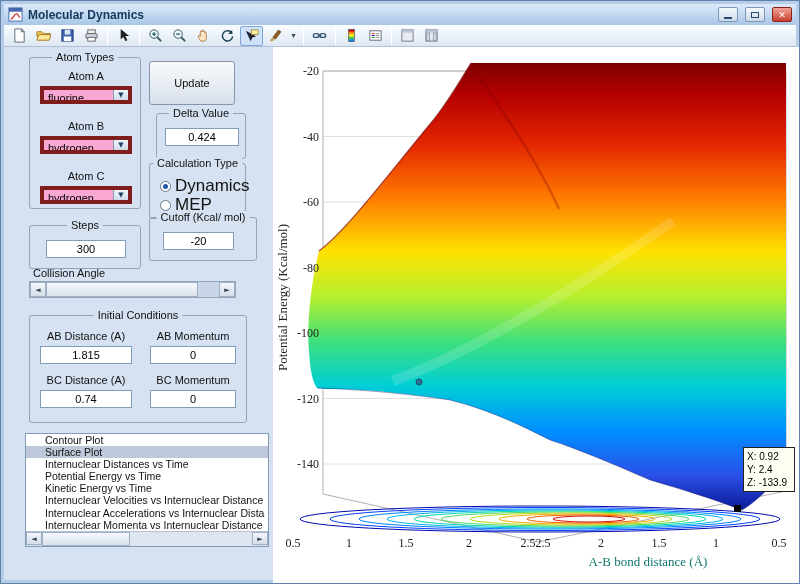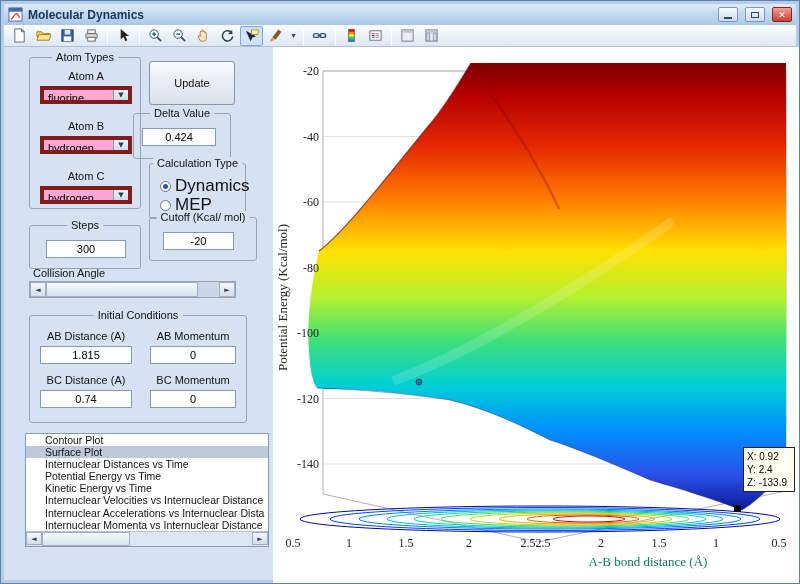--- a/index.html
+++ b/index.html
@@ -285,21 +285,21 @@
     </div>
     <span class="lbl" style="left:0;top:112px;width:112px">Atom C</span>
     <div class="combo" style="left:10px;top:128px;width:92px">
       <span class="cval">hydrogen</span>
       <span class="carr">▼</span>
     </div>
   </div>
 
   <div class="btn" style="left:148px;top:60px;width:86px;height:44px">Update</div>
 
-  <div class="gbox" style="left:132px;top:112px;width:98px;height:46px">
+  <div class="gbox" style="left:155px;top:112px;width:90px;height:46px">
     <span class="gtitle">Delta Value</span>
     <input class="tfield" style="left: 8px; top: 14px; width: 74px;" readonly="" value="0.424">
   </div>
 
   <div class="gbox" style="left:148px;top:162px;width:97px;height:56px">
     <span class="gtitle">Calculation Type</span>
     <div class="radio" style="left:10px;top:12px">
       <span class="rdot on"></span>
       <span>Dynamics</span>
     </div>

